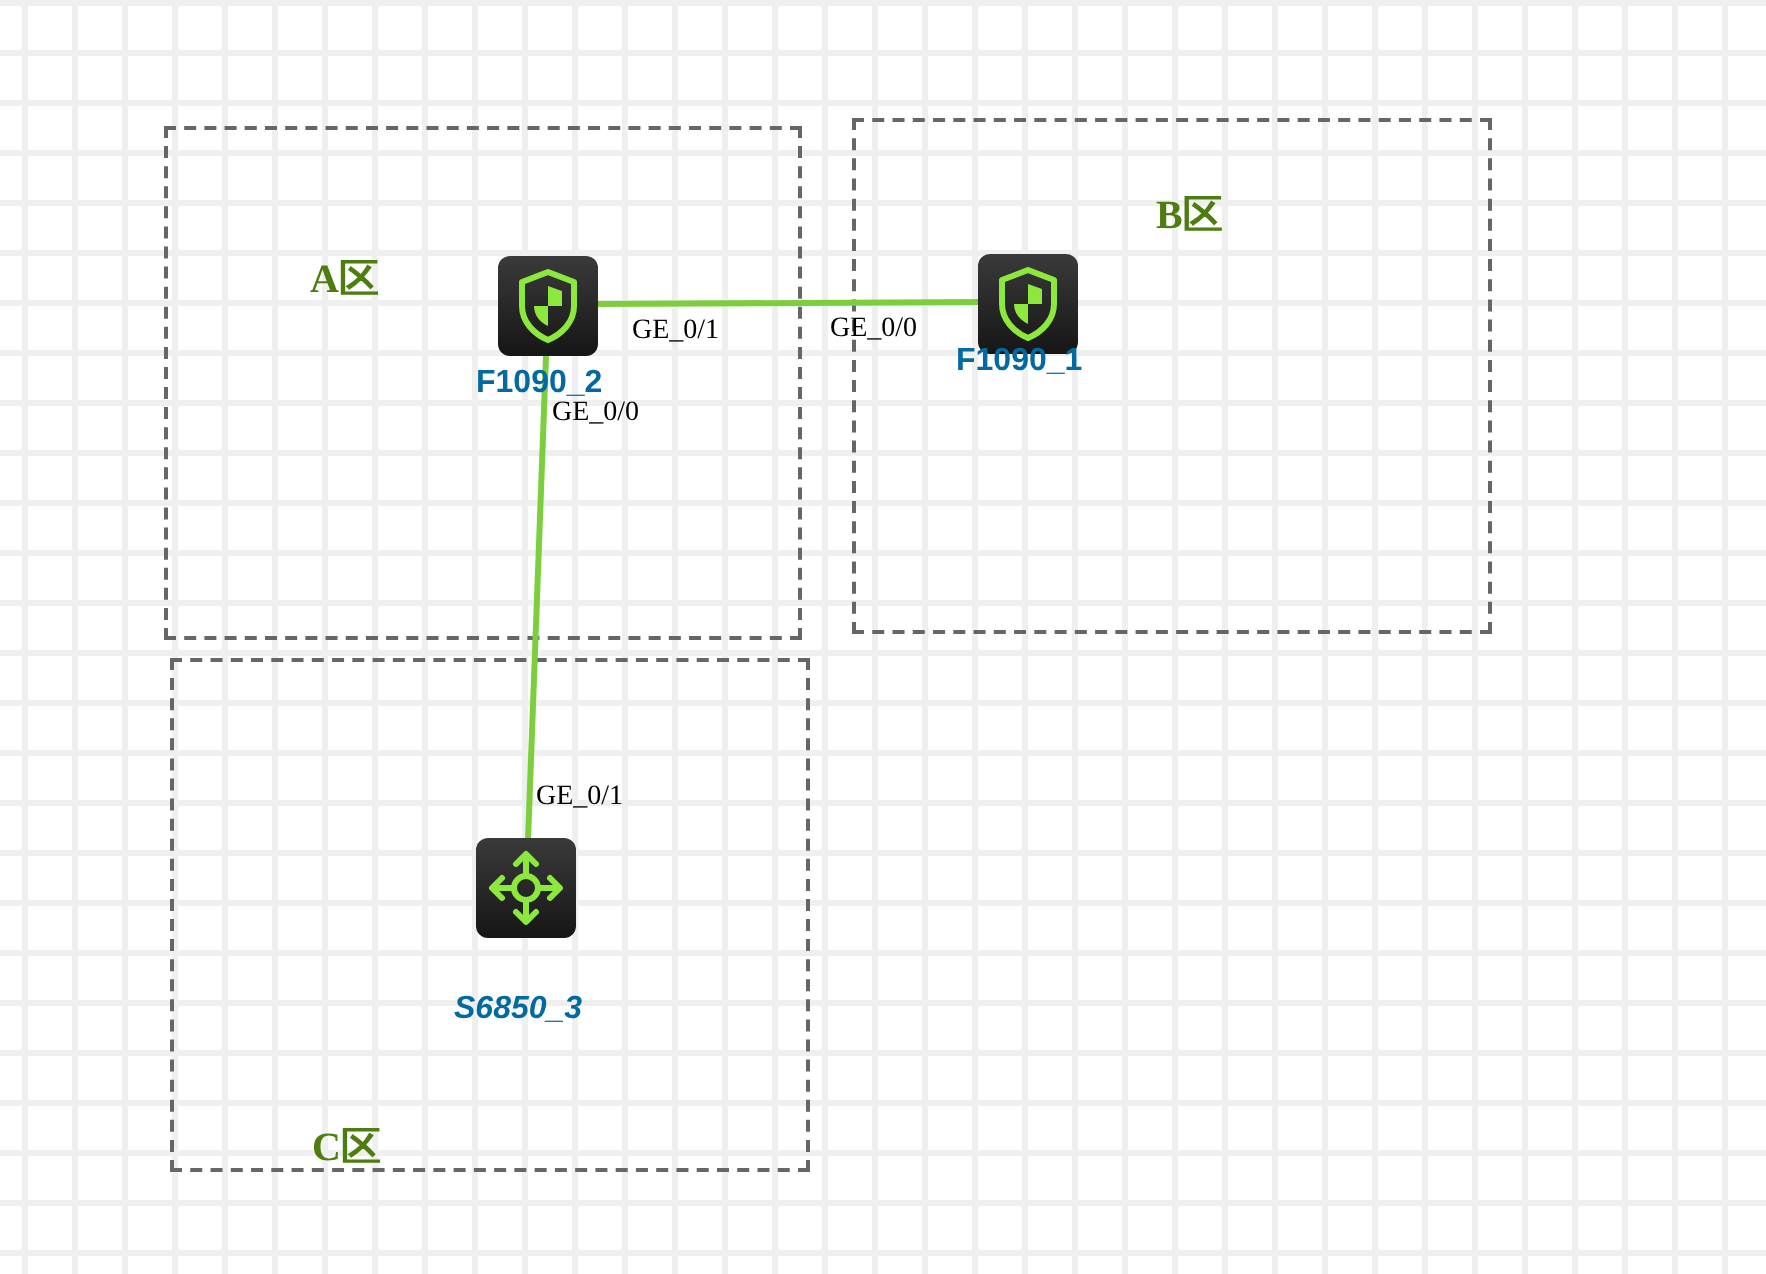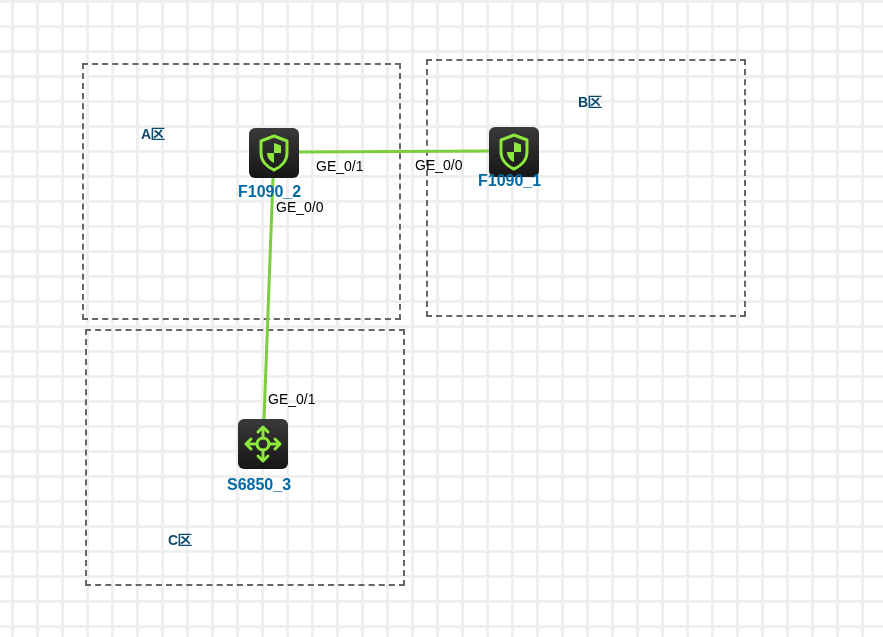--- a/index.html
+++ b/index.html
@@ -7,38 +7,38 @@
     width:883px; height:637px; position:relative; overflow:hidden;
     background-color:#ffffff;
     background-image:
       linear-gradient(to right, #efefef 0, #efefef 3px, transparent 3px),
       linear-gradient(to bottom, #efefef 0, #efefef 3px, transparent 3px);
     background-size:25px 25px;
     background-position:11px 0px, 0px 0px;
     font-family:"Liberation Sans", sans-serif;
   }
   .zone { position:absolute; box-sizing:border-box; border:2px dashed #666666; }
-  .zone-label { position:absolute; font-size:14px; font-weight:bold; color:#0c4a6e; font-family:Liberation Sans, sans-serif; }
+  .zone-label { position:absolute; font-size:20px; font-weight:bold; color:#4d7c0f; font-family:Liberation Serif, serif; }
   .links { position:absolute; left:0; top:0; }
-  .port { position:absolute; font-size:14px; color:#000; font-family:Liberation Sans, sans-serif; white-space:nowrap;text-align:center; }
+  .port { position:absolute; font-size:14px; color:#000; font-family:Liberation Serif, serif; white-space:nowrap;text-align:center; }
   .device { position:absolute; width:50px; height:50px; border-radius:6px;
     background:linear-gradient(to bottom, #3a3a3a 0%, #161616 100%); }
   .device svg { position:absolute; left:0; top:0; }
   .dev-label { position:absolute; font-size:16px; font-weight:bold; color:#0369a1; white-space:nowrap; font-family:"Liberation Sans", sans-serif; }
 </style>
 </head>
 <body>
 
 <div class="zone" style="left:82px; top:63px; width:319px; height:257px;"></div>
 <div class="zone" style="left:426px; top:59px; width:320px; height:258px;"></div>
 <div class="zone" style="left:85px; top:329px; width:320px; height:257px;"></div>
 
-<div class="zone-label" style="left:141px; top:126px;">A区</div>
+<div class="zone-label" style="left:155px; top:126px;">A区</div>
 <div class="zone-label" style="left:578px; top:94px;">B区</div>
-<div class="zone-label" style="left:156px; top:532px;margin-left:12px;">C区</div>
+<div class="zone-label" style="left:156px; top:560px;">C区</div>
 
 <svg class="links" width="883" height="637">
   <line x1="298" y1="152" x2="490" y2="151" stroke="#7dce3c" stroke-width="3"></line>
   <line x1="273" y1="178" x2="264" y2="420" stroke="#7dce3c" stroke-width="3"></line>
 </svg>
 
 <div class="port" style="left:316px; top:158px;">GE_0/1</div>
 <div class="port" style="left:415px; top:157px;">GE_0/0</div>
 <div class="port" style="left:276px; top:199px;">GE_0/0</div>
 <div class="port" style="left:268px; top:391px;">GE_0/1</div>
@@ -69,13 +69,13 @@
       <polyline points="20,13 25,8 30,13"></polyline>
       <line x1="25" y1="31" x2="25" y2="41"></line>
       <polyline points="20,37 25,42 30,37"></polyline>
       <line x1="19" y1="25" x2="9" y2="25"></line>
       <polyline points="13,20 8,25 13,30"></polyline>
       <line x1="31" y1="25" x2="41" y2="25"></line>
       <polyline points="37,20 42,25 37,30"></polyline>
     </g>
   </svg>
 </div>
-<div class="dev-label" style="left:227px; top:476px;">S6850_3</div>
+<div class="dev-label" style="left:227px; top:496px;font-style:italic;">S6850_3</div>
 
 </body></html>

